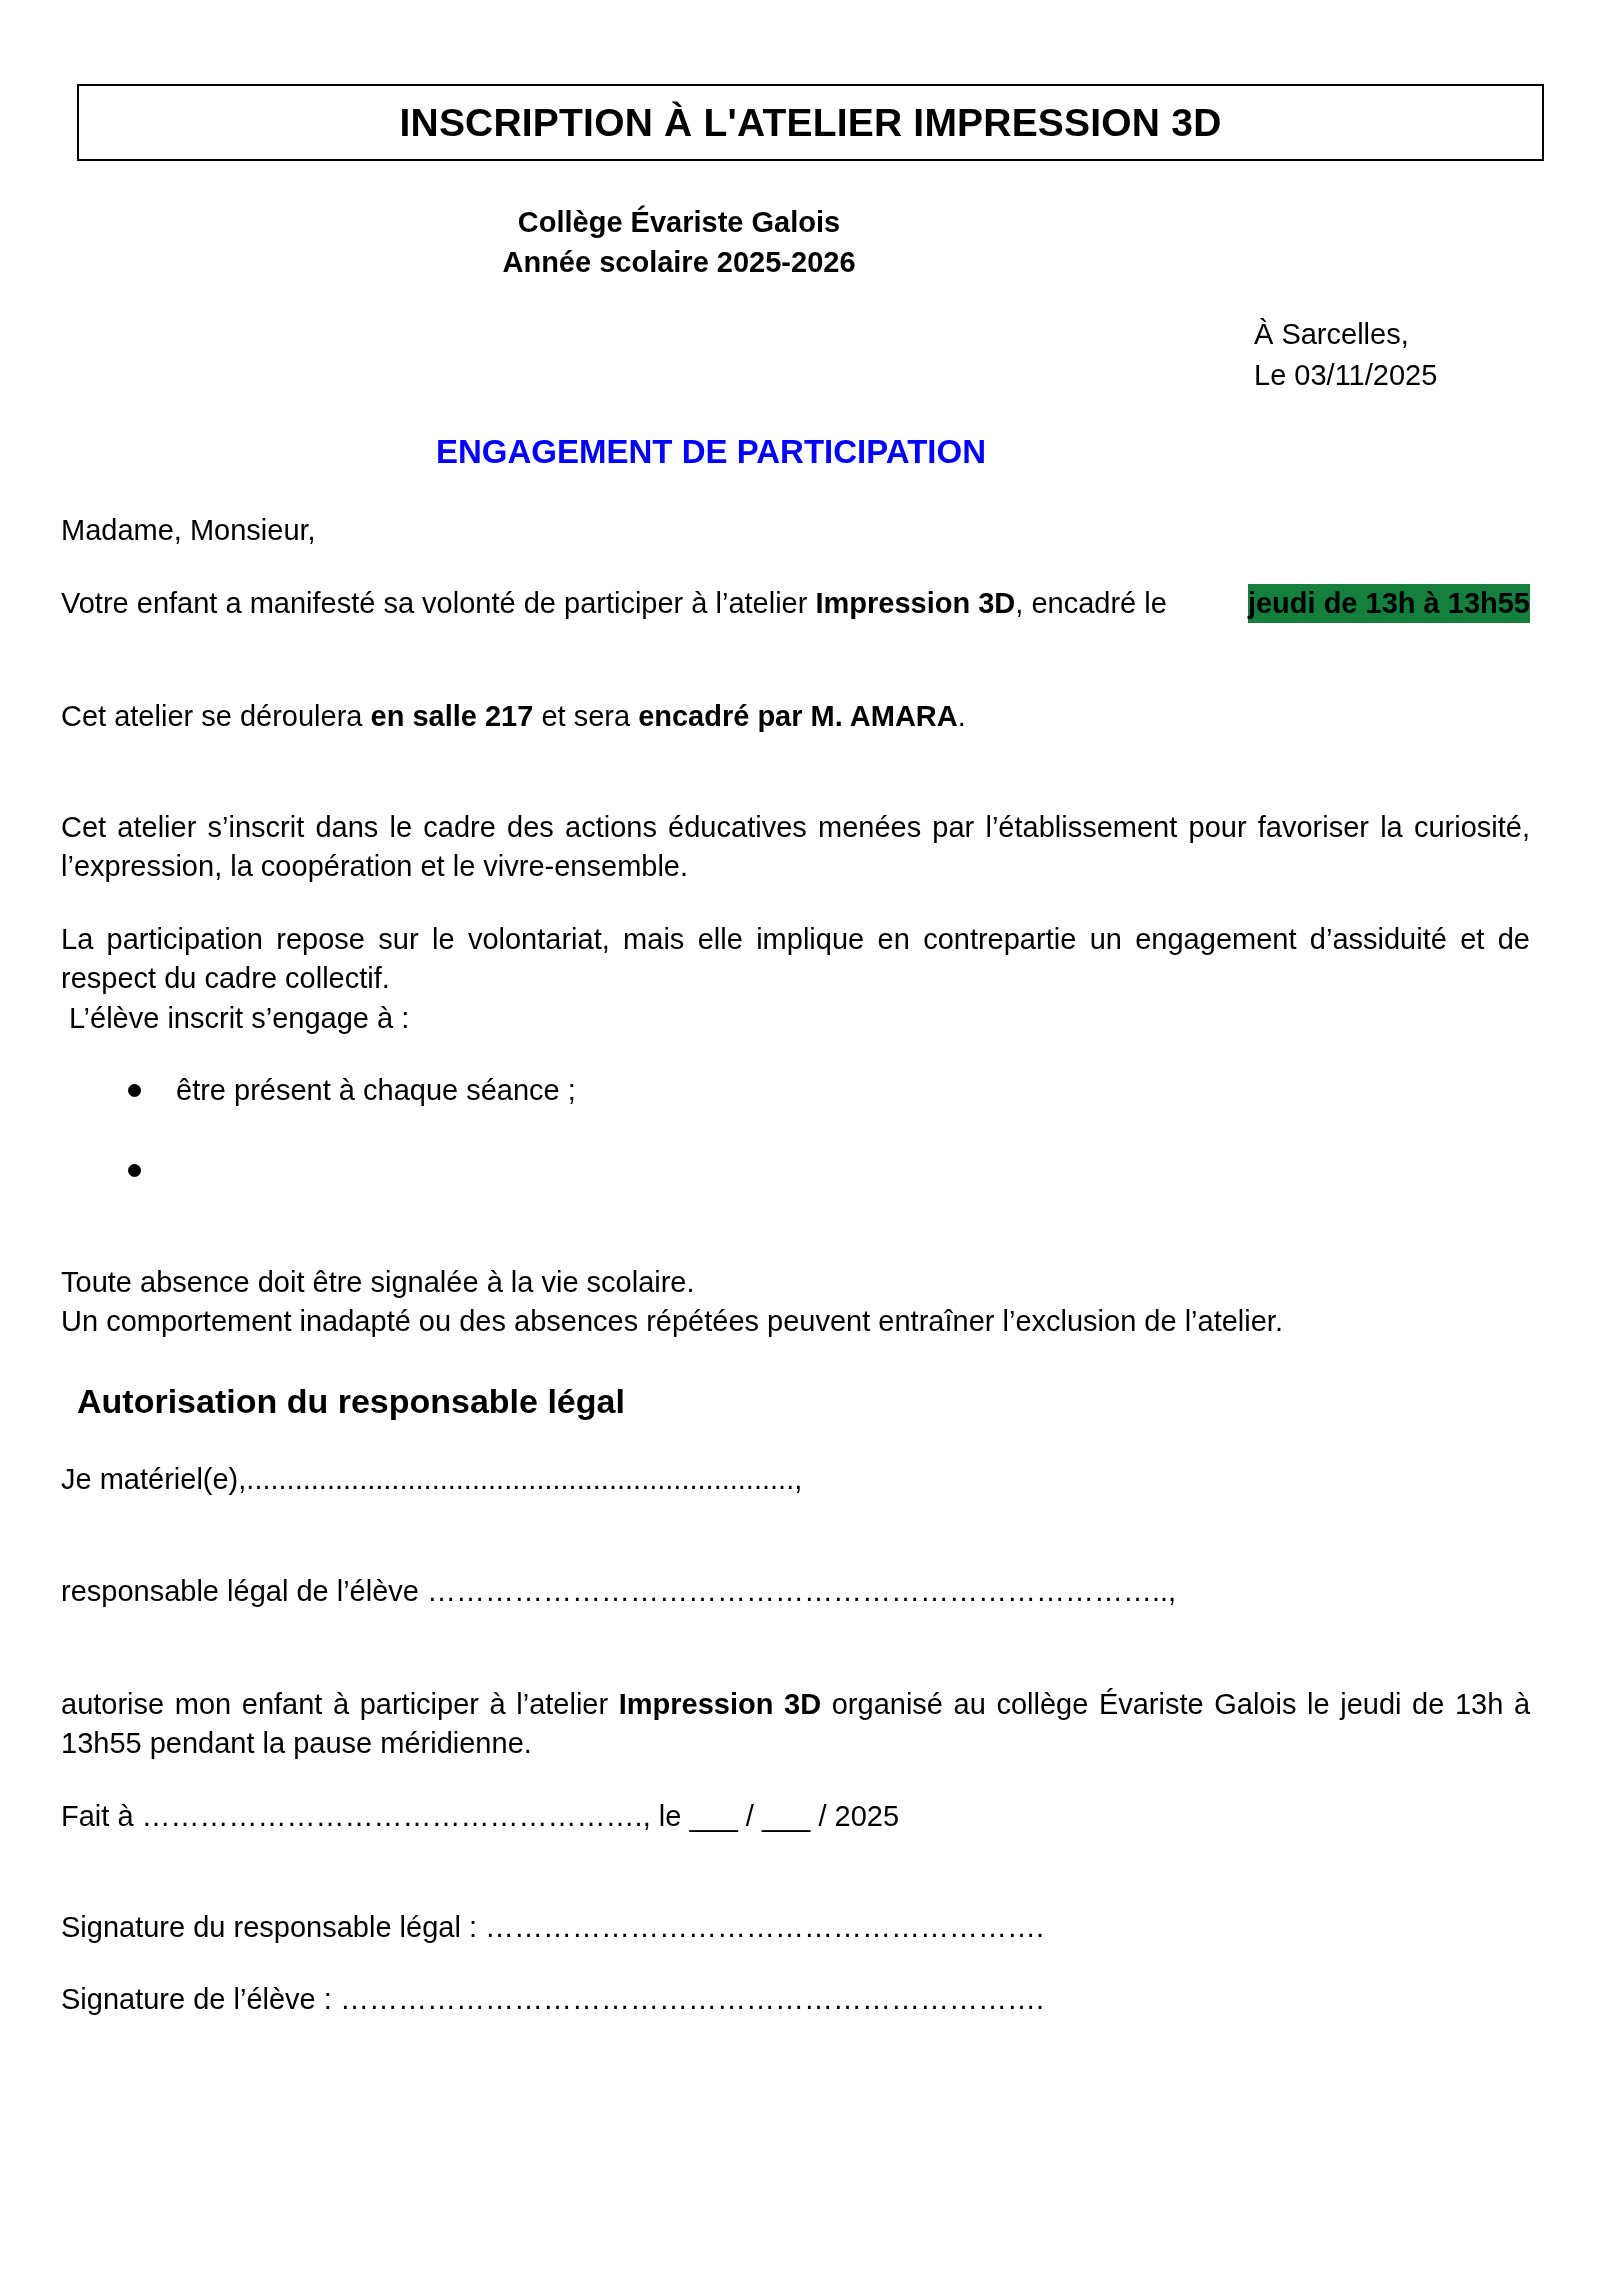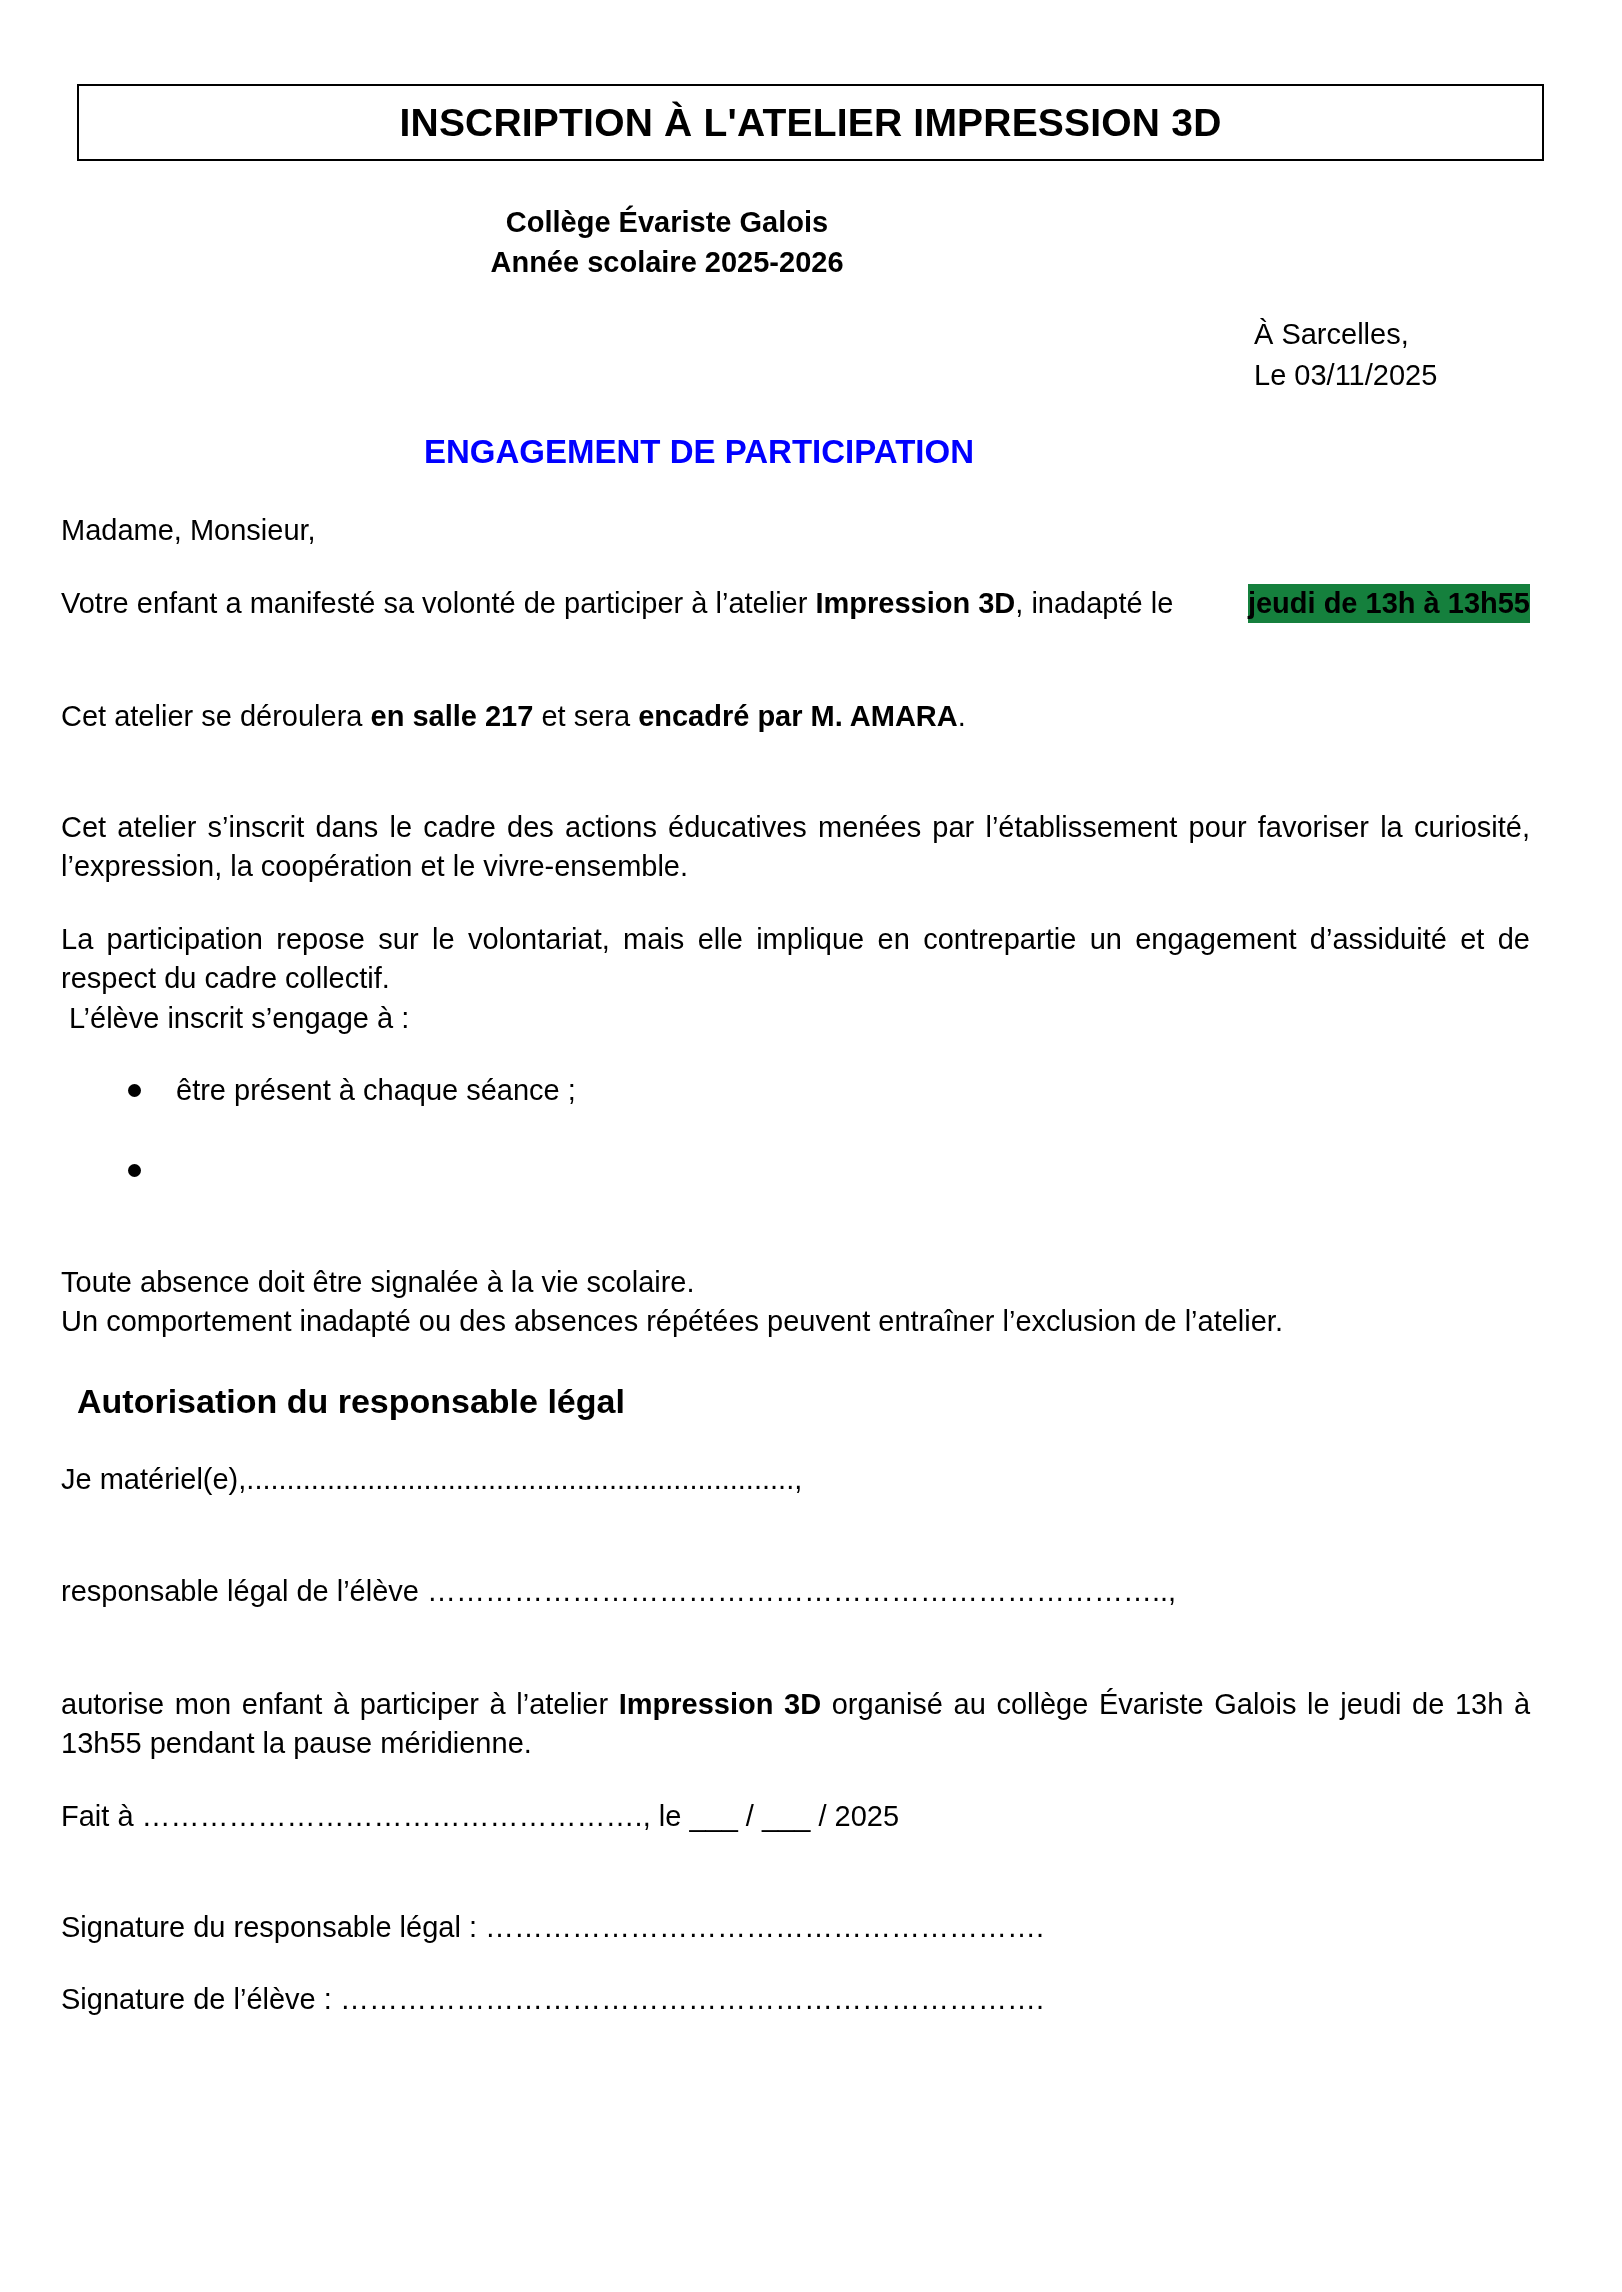--- a/index.html
+++ b/index.html
@@ -2,21 +2,21 @@
 <html style="font-size:14.3px"><head>
 <meta charset="utf-8">
 <style>
   html,body{margin:0;padding:0;background:#ffffff;}
   body{width:1623px;height:2293px;position:relative;overflow:hidden;
        font-family:"Liberation Sans", sans-serif;color:#000;}
   .abs{position:absolute;}
   .title-box{left:77px;top:84px;width:1463px;height:73px;border:2.7px solid #000;
              display:flex;align-items:center;justify-content:center;}
   .title-box span{font-weight:bold;font-size:39px;letter-spacing:0.2px;}
-  .center{left:0;width:1334px;text-align:center;}
+  .center{left:12px;width:1334px;text-align:center;}
   .school{font-weight:bold;font-size:29px;line-height:40px;}
   .place{left:1254px;font-size:29px;line-height:40px;}
   .engagement{font-weight:bold;font-size:33px;color:#0000ff;padding-left:32px;}
   .para{left:61px;width:1469px;font-size:29px;line-height:39px;}
   .justify{text-align:justify;text-align-last:left;}
   .hl{background:#15803d;}
   b{font-weight:bold;}
   .bullet-row{left:77px;width:1469px;font-size:29px;line-height:39px;}
   .bullet-dot{position:absolute;left:51px;top:12.5px;width:13.4px;height:13.4px;border-radius:50%;background:#000;}
   .bullet-text{position:absolute;left:99px;top:0;white-space:nowrap;}
@@ -35,21 +35,21 @@
 
 <div class="abs place" style="top:314px;">À Sarcelles,</div>
 <div class="abs place" style="top:355px;">Le 03/11/2025</div>
 
 <div class="abs center engagement" style="top:433px;">ENGAGEMENT DE PARTICIPATION</div>
 
 <div class="abs para" style="top:511px;">Madame, Monsieur,</div>
 
 <div class="abs para" style="top:584px;">
   <div class="line" style="display:flex;justify-content:space-between;">
-    <span><span>Votre enfant a manifesté sa volonté de participer à l’atelier </span><b>Impression 3D</b><span>, inadapté le </span></span>
+    <span><span>Votre enfant a manifesté sa volonté de participer à l’atelier </span><b>Impression 3D</b><span>, encadré le </span></span>
     <span class="hl"><b>jeudi de 13h à 13h55</b></span>
   </div>
 </div>
 
 <div class="abs para line" style="top:697px;">
   <span>Cet atelier se déroulera </span><b>en salle 217</b><span> et sera </span><b>encadré par M. AMARA</b><span>.</span>
 </div>
 
 <div class="abs para justify" style="top:808px;">Cet atelier s’inscrit dans le cadre des actions éducatives menées par l’établissement pour favoriser la curiosité, l’expression, la coopération et le vivre-ensemble.</div>
 

